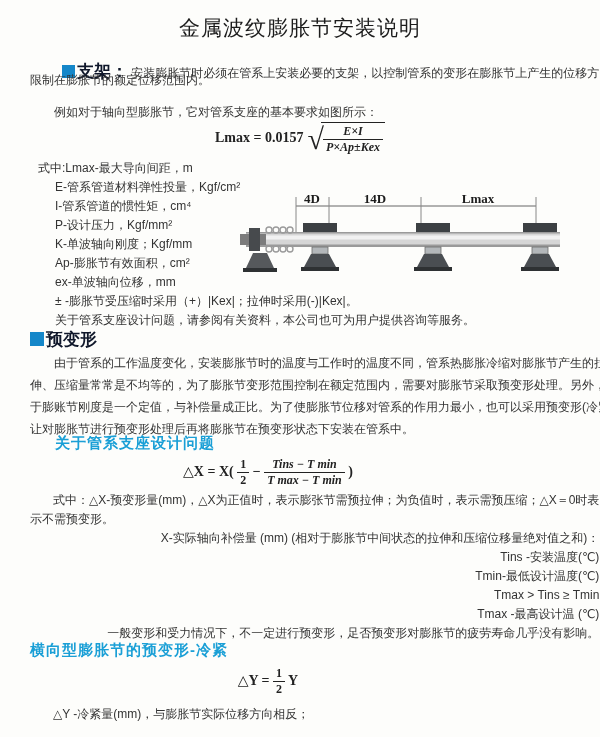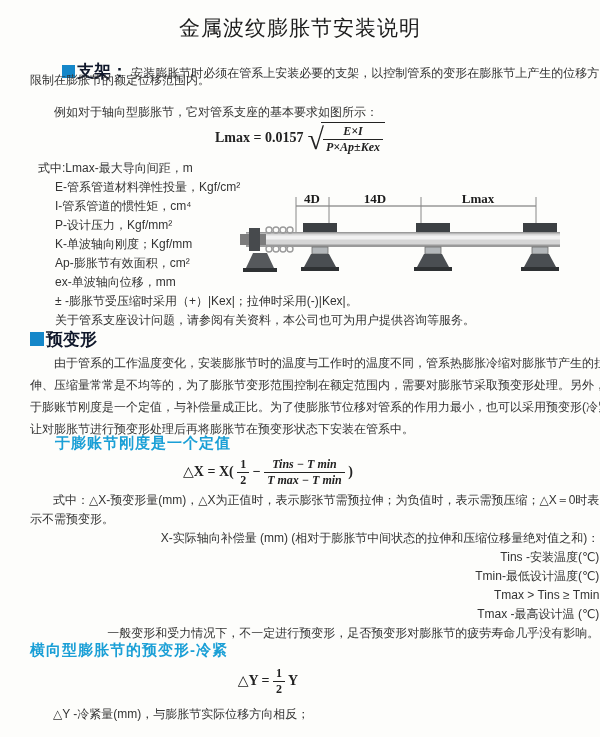--- a/index.html
+++ b/index.html
@@ -114,21 +114,21 @@
   <div class="abs" style="top:328px;left:30px;">
     <span class="sq" style="width:14px;height:14px;"></span><span class="h-blue">预变形</span>
   </div>
   <div class="abs body-txt p2" style="top:352px;left:30px;">
     <div class="vline ind2">由于管系的工作温度变化，安装膨胀节时的温度与工作时的温度不同，管系热膨胀冷缩对膨胀节产生的拉</div>
     <div class="vline">伸、压缩量常常是不均等的，为了膨胀节变形范围控制在额定范围内，需要对膨胀节采取预变形处理。另外，由</div>
     <div class="vline">于膨账节刚度是一个定值，与补偿量成正比。为了使膨胀节位移对管系的作用力最小，也可以采用预变形(冷紧)方</div>
     <div class="vline">让对膨胀节进行预变形处理后再将膨胀节在预变形状态下安装在管系中。</div>
   </div>
 
-  <div class="abs sub-h" style="top:434px;left:55px;">于膨账节刚度是一个定值</div>
+  <div class="abs sub-h" style="top:434px;left:55px;">关于管系支座设计问题</div>
 
   <div class="abs formula f-center f-shift" style="top:457px;">
     <span>△X = X(</span>
     <span class="frac"><span class="num">1</span><span class="den">2</span></span>
     <span>−</span>
     <span class="frac ital"><span class="num">Tins − T min</span><span class="den">T max − T min</span></span>
     <span>)</span>
   </div>
 
   <div class="abs body-txt blk4" style="top:491px;left:30px;">

